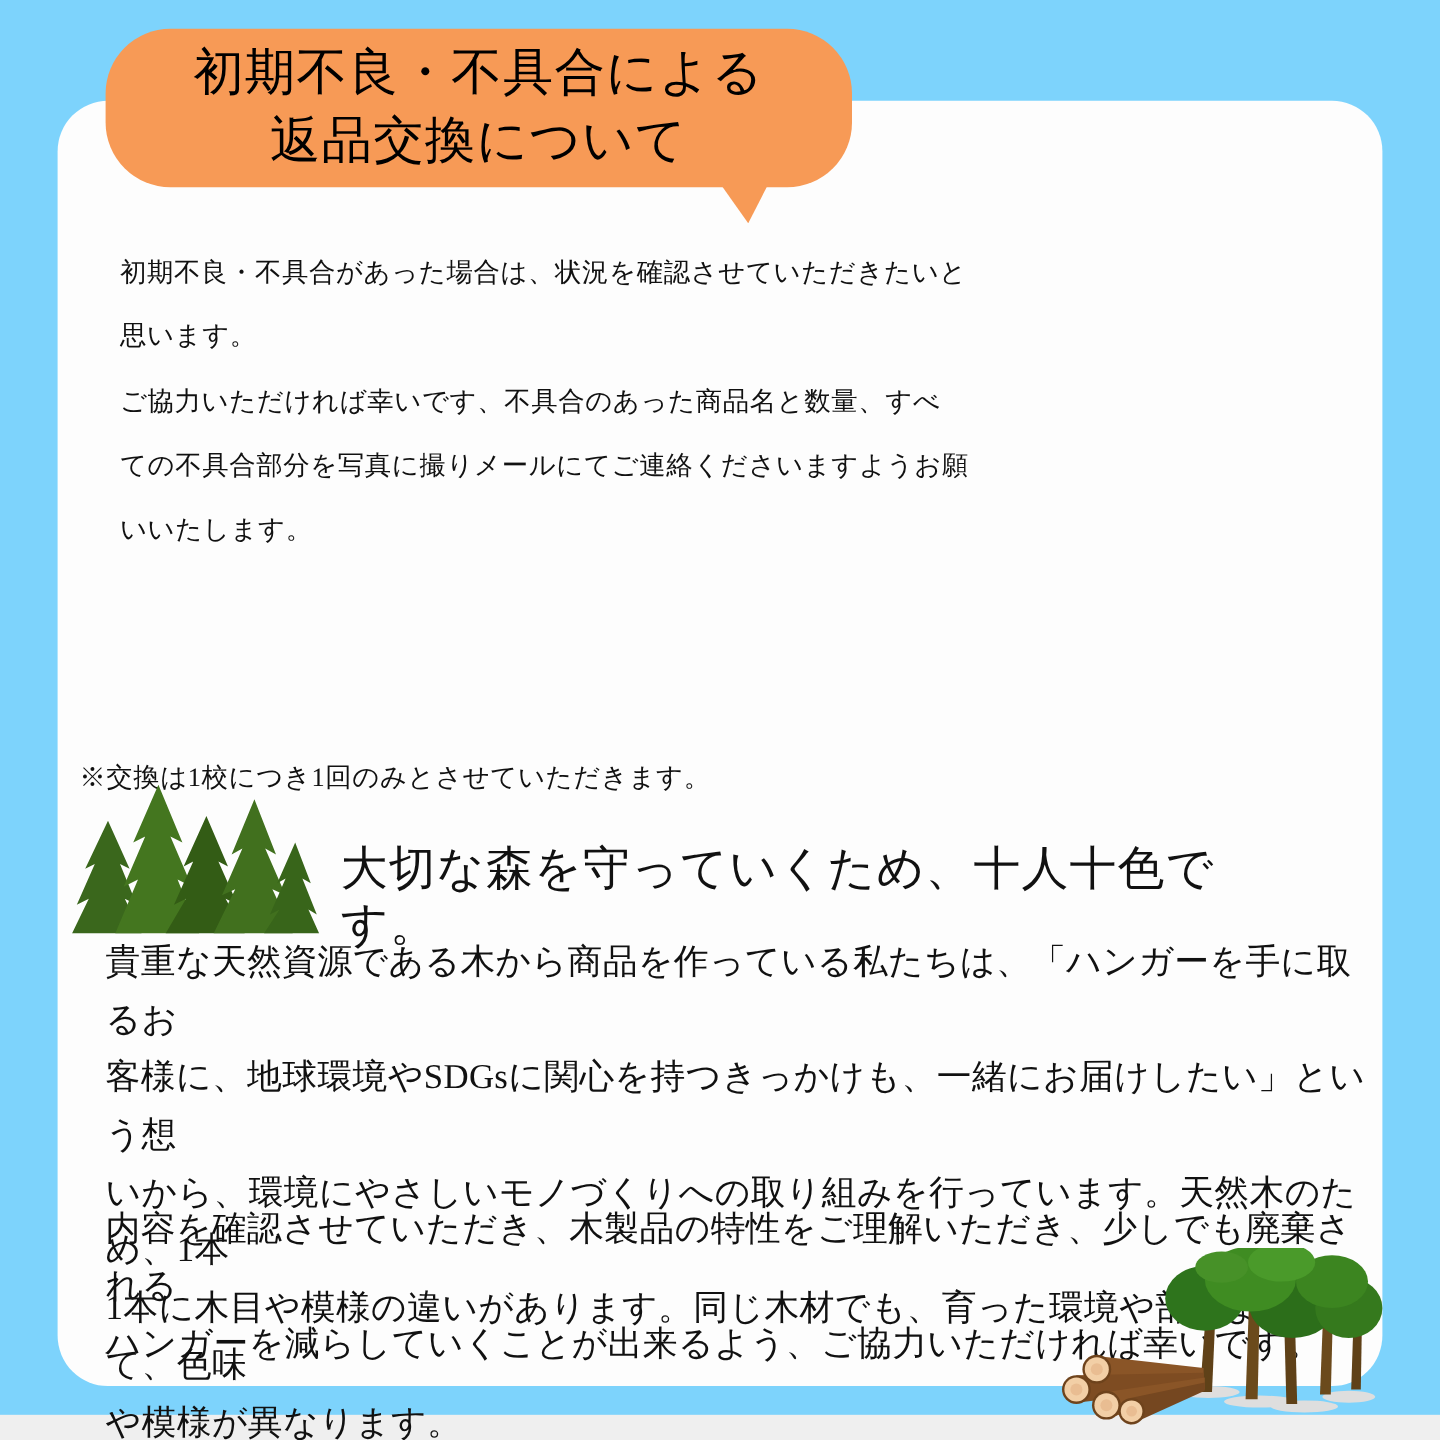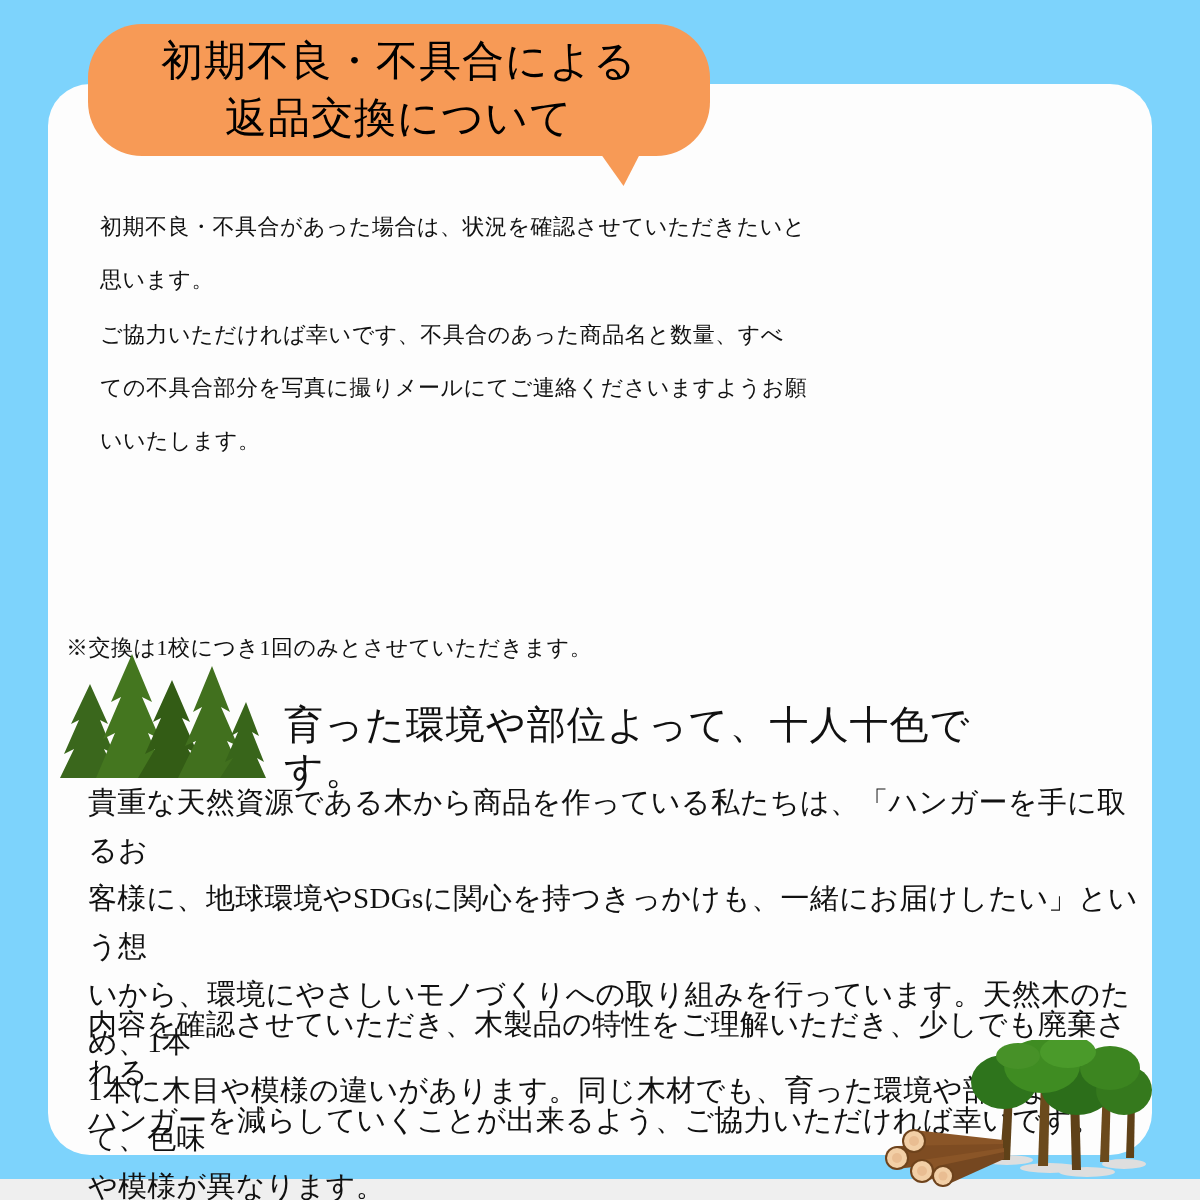--- a/index.html
+++ b/index.html
@@ -82,21 +82,21 @@
   <div class="pine-forest">
     <svg viewBox="0 0 210 126" preserveAspectRatio="none">
       <polygon fill="#3a671c" points="32,32 13,72 21,68 6,102 16,97 2,126 60,126 46,97 56,102 42,68 50,72"></polygon>
       <polygon fill="#44761f" points="74,2 53,50 63,45 45,87 57,81 38,126 108,126 90,81 102,87 84,45 94,50"></polygon>
       <polygon fill="#335c15" points="114,28 95,70 103,66 87,102 97,97 80,126 146,126 130,97 140,102 124,66 132,70"></polygon>
       <polygon fill="#41701e" points="154,14 135,60 144,55 127,94 138,89 120,126 186,126 169,89 180,94 163,55 172,60"></polygon>
       <polygon fill="#38651a" points="188,50 173,84 180,80 167,110 175,106 162,126 208,126 199,106 206,110 194,80 201,84"></polygon>
     </svg>
   </div>
 
-  <div class="eco-heading">育った環境や部位よって、十人十色です。</div>
+  <div class="eco-heading">大切な森を守っていくため、十人十色です。</div>
   <div class="para-small" style="top:778px">貴重な天然資源である木から商品を作っている私たちは、「ハンガーを手に取るお
 客様に、地球環境やSDGsに関心を持つきっかけも、一緒にお届けしたい」という想
 いから、環境にやさしいモノづくりへの取り組みを行っています。天然木のため、1本
 1本に木目や模様の違いがあります。同じ木材でも、育った環境や部位よって、色味
 や模様が異なります。</div>
   <div class="para-small" style="top:1000px">内容を確認させていただき、木製品の特性をご理解いただき、少しでも廃棄される
 ハンガーを減らしていくことが出来るよう、ご協力いただければ幸いです。</div>
 
   <div class="forest-logs">
     <svg viewBox="0 0 284 158" preserveAspectRatio="none">

